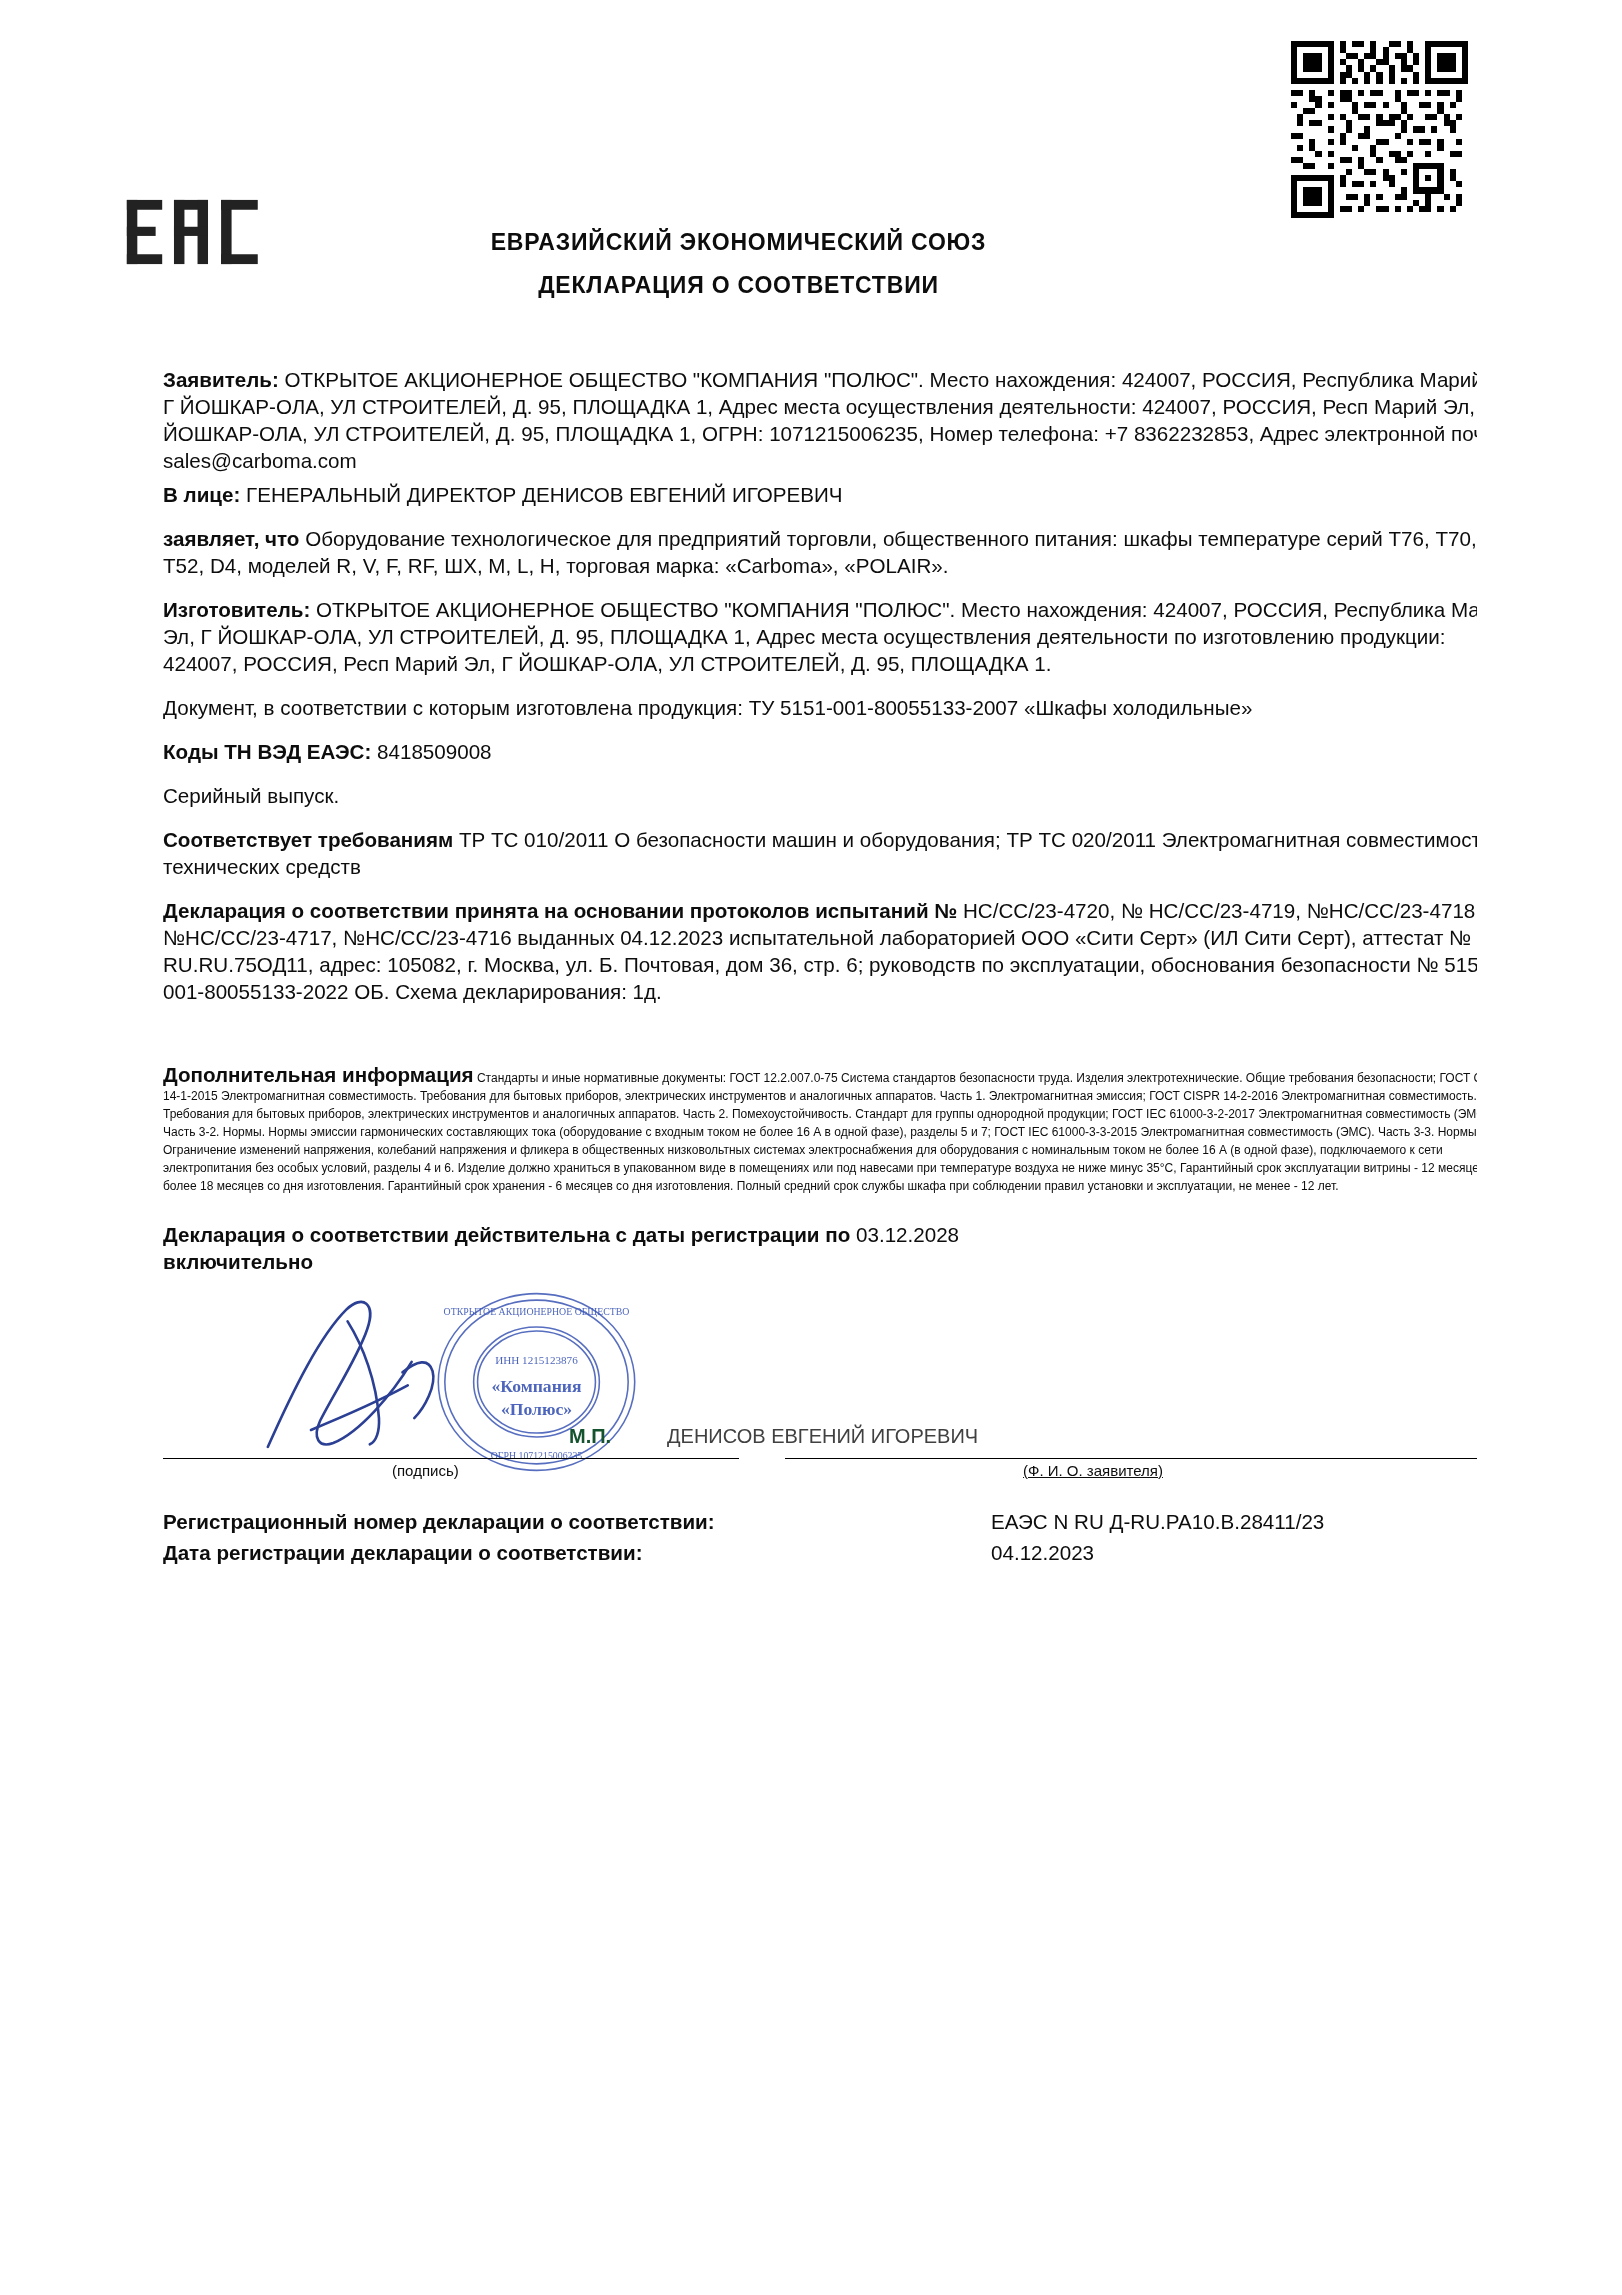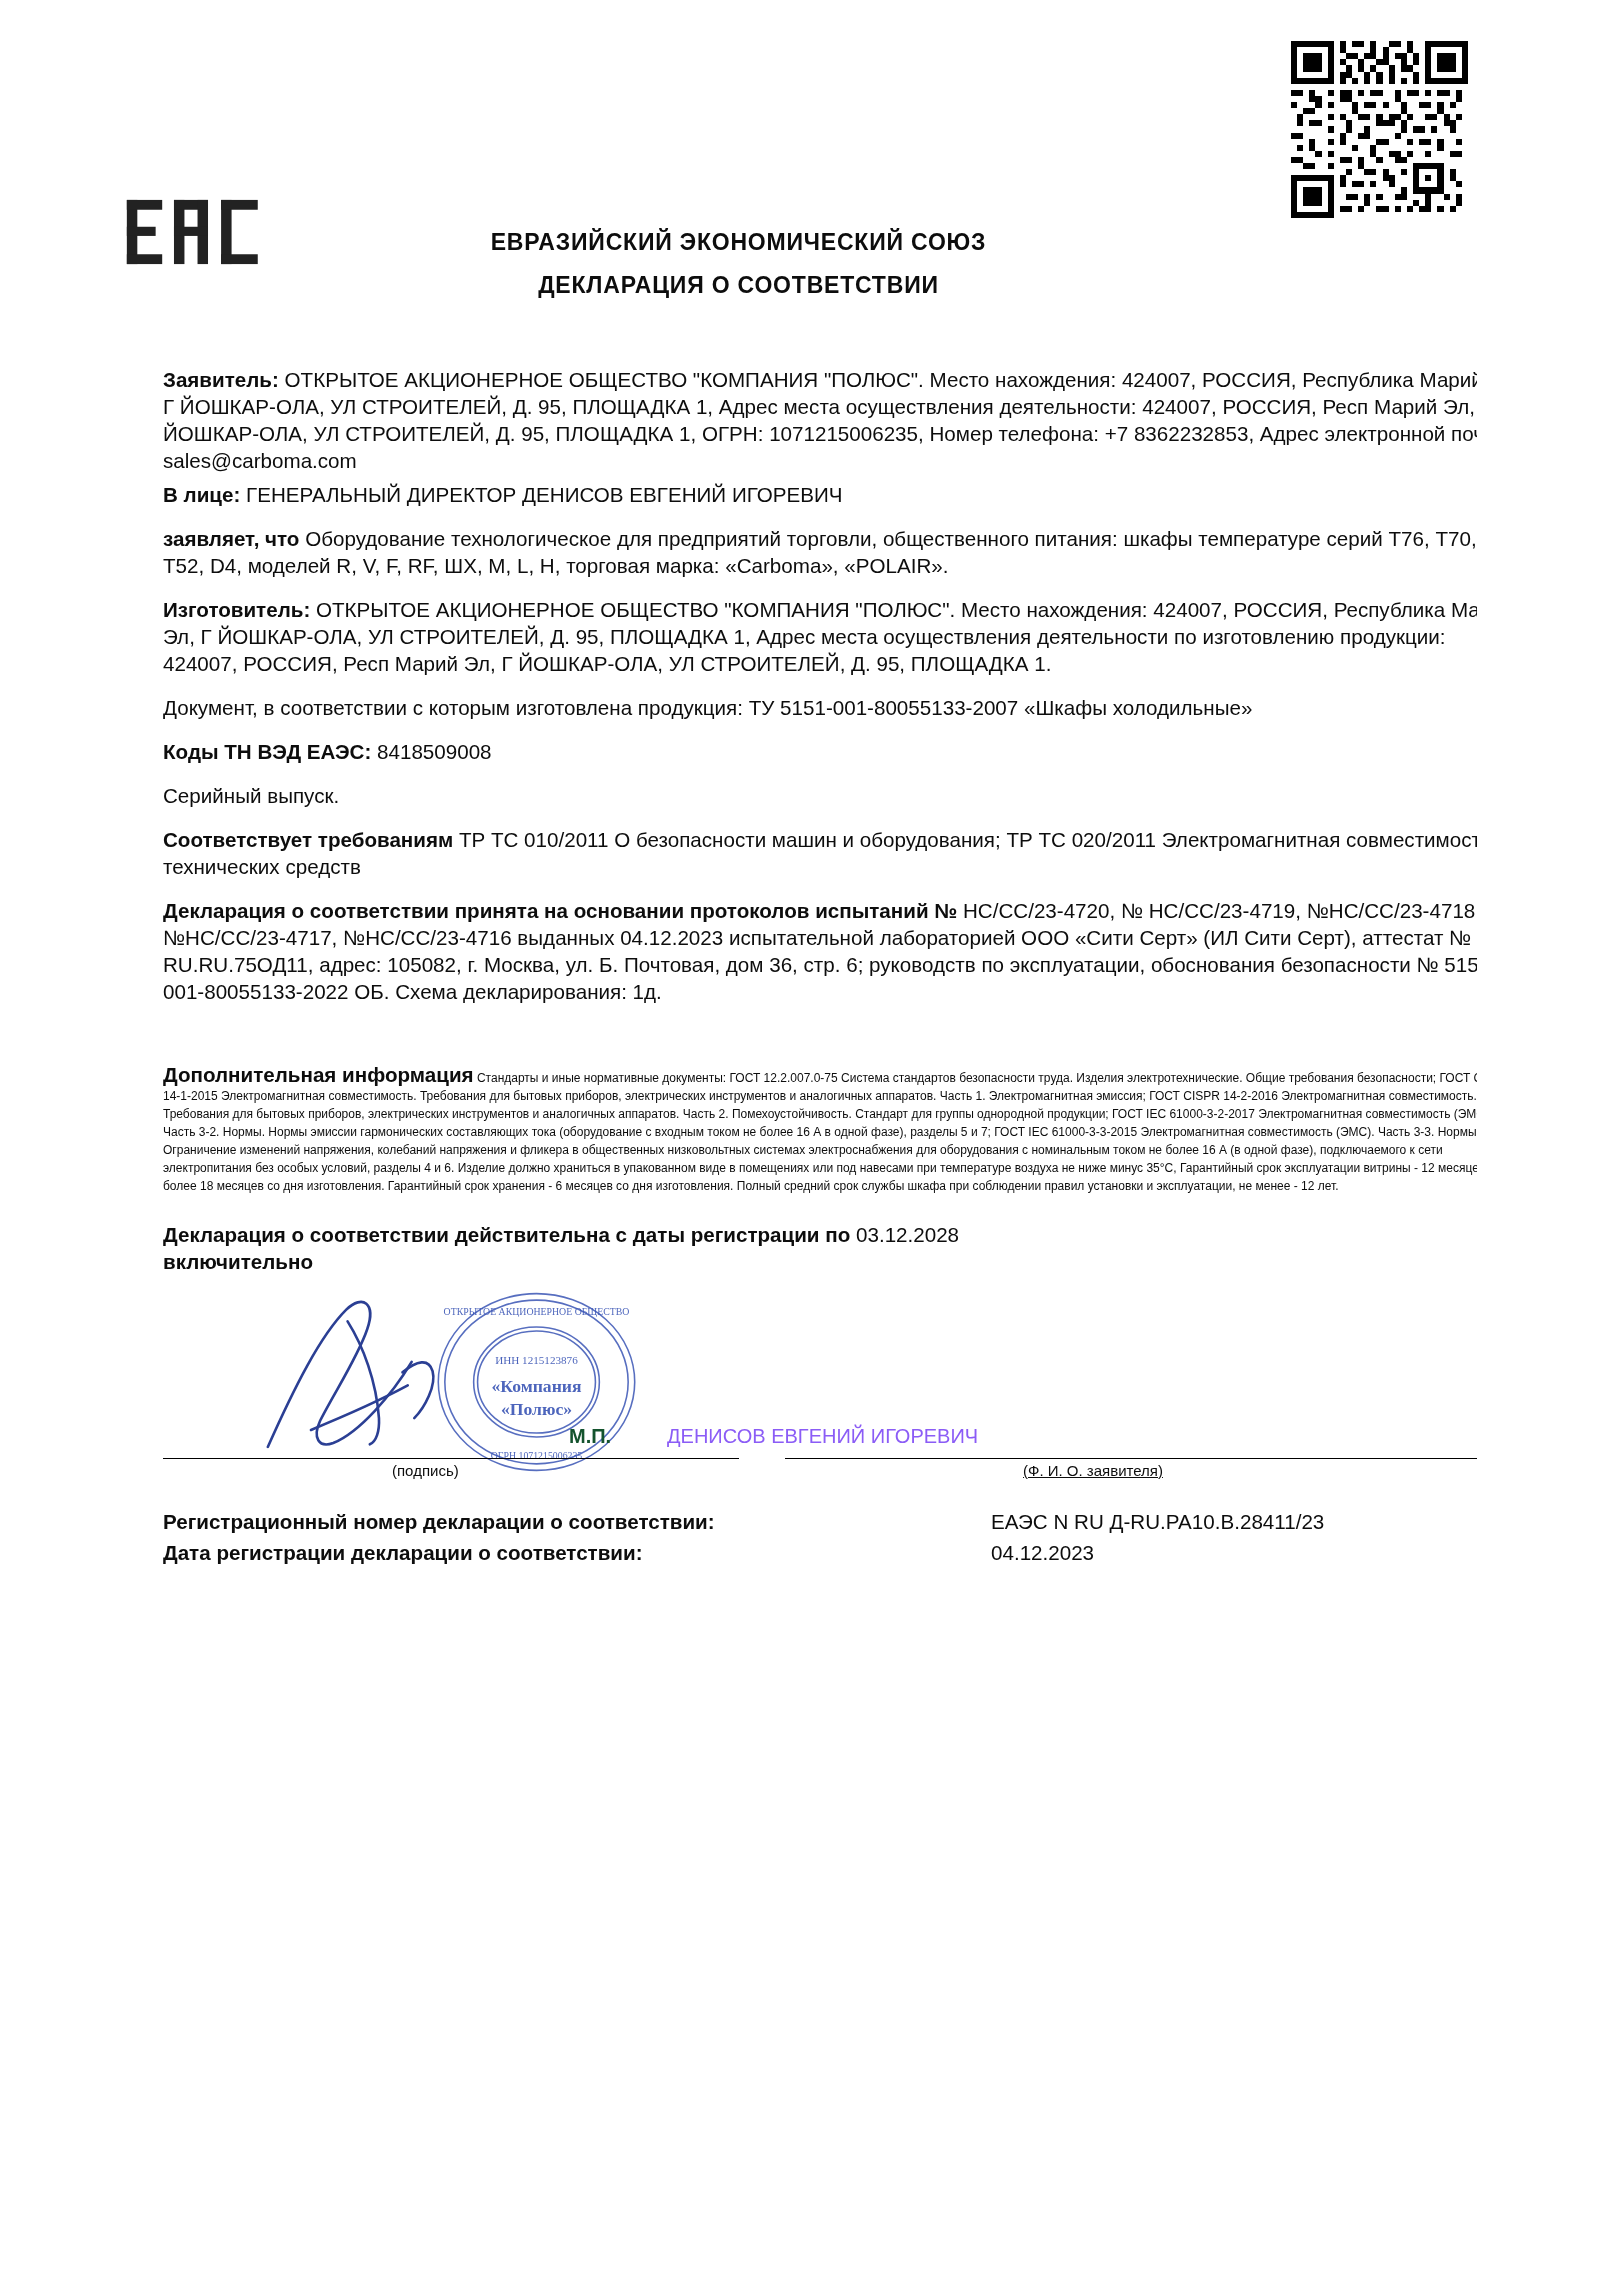--- a/index.html
+++ b/index.html
@@ -126,21 +126,21 @@
     top: 128px;
     font-size: 20px;
     font-weight: bold;
     color: #14532d;
   }
   .signer-name {
     position: absolute;
     left: 504px;
     top: 128px;
     font-size: 20px;
-    color: #8b5cf6;
+    color: #404040;
   }
   .rule-left {
     position: absolute;
     left: 0;
     top: 161px;
     width: 576px;
     border-bottom: 1.3px solid #000;
   }
   .rule-right {
     position: absolute;

